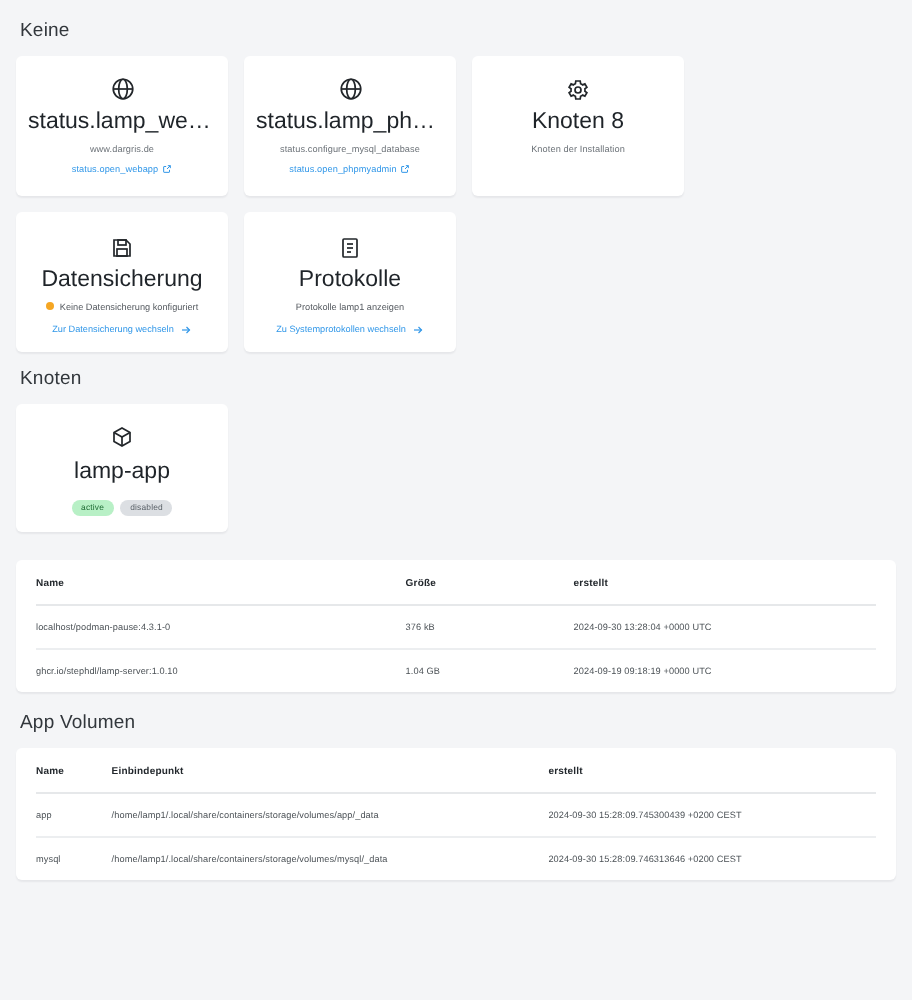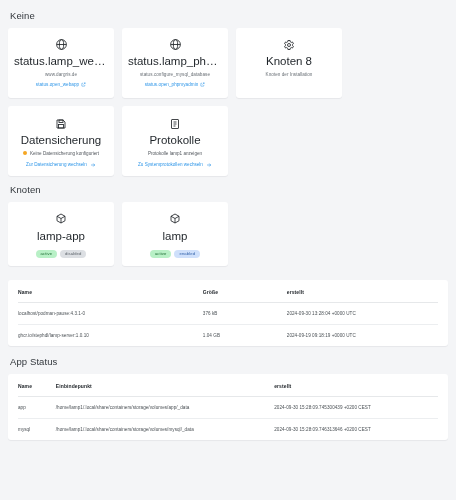--- a/index.html
+++ b/index.html
@@ -296,34 +296,20 @@
             <line x1="12" y1="11" x2="12" y2="20"></line>
         </svg>
       </span>
       <div class="card-title">lamp-app</div>
       <div class="badges">
         <span class="badge green">active</span>
         <span class="badge gray">disabled</span>
       </div>
     </div>
 
-    <div class="card service">
-      <span class="card-icon">
-        <svg width="12" height="12" viewBox="0 0 24 24" fill="none" stroke="currentColor" stroke-width="1.7">
-          <path d="M12 2l8 4.5v9L12 20l-8-4.5v-9z"></path>
-          <path d="M4 6.5L12 11l8-4.5"></path>
-            <line x1="12" y1="11" x2="12" y2="20"></line>
-        </svg>
-      </span>
-      <div class="card-title">lamp</div>
-      <div class="badges">
-        <span class="badge green">active</span>
-        <span class="badge blue">enabled</span>
-      </div>
-    </div>
 
   </div>
 
   <div class="spacer"></div>
 
 
   <div class="table-block">
     <table>
       <thead>
         <tr>
@@ -340,21 +326,21 @@
         </tr>
         <tr>
           <td>ghcr.io/stephdl/lamp-server:1.0.10</td>
           <td>1.04 GB</td>
           <td>2024-09-19 09:18:19 +0000 UTC</td>
         </tr>
       </tbody>
     </table>
   </div>
 
-  <div class="section-title">App Status</div>
+  <div class="section-title">App Volumen</div>
 
   <div class="table-block">
     <table>
       <thead>
         <tr>
           <th class="vol-a">Name</th>
           <th class="vol-b">Einbindepunkt</th>
           <th class="vol-c">erstellt</th>
         </tr>
       </thead>

